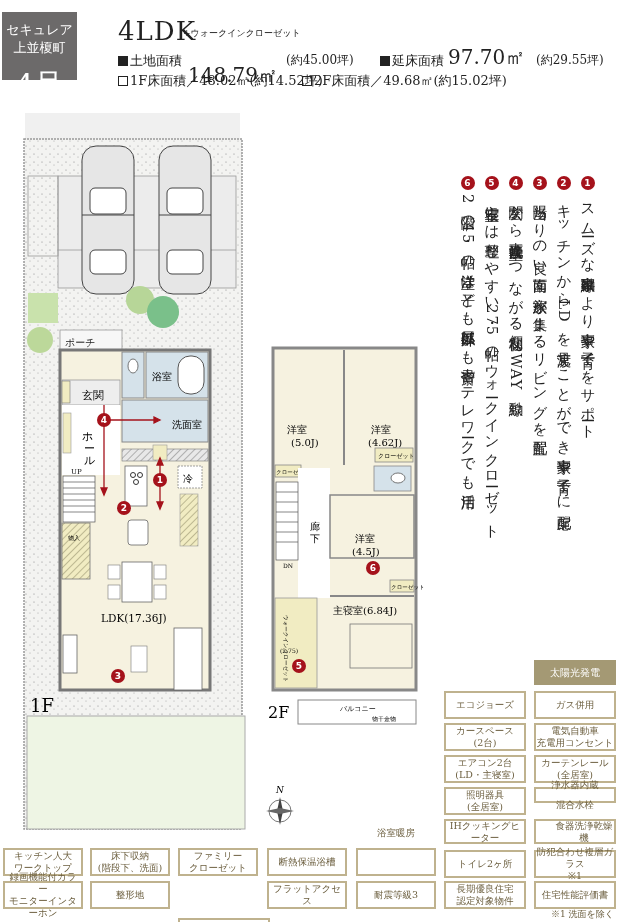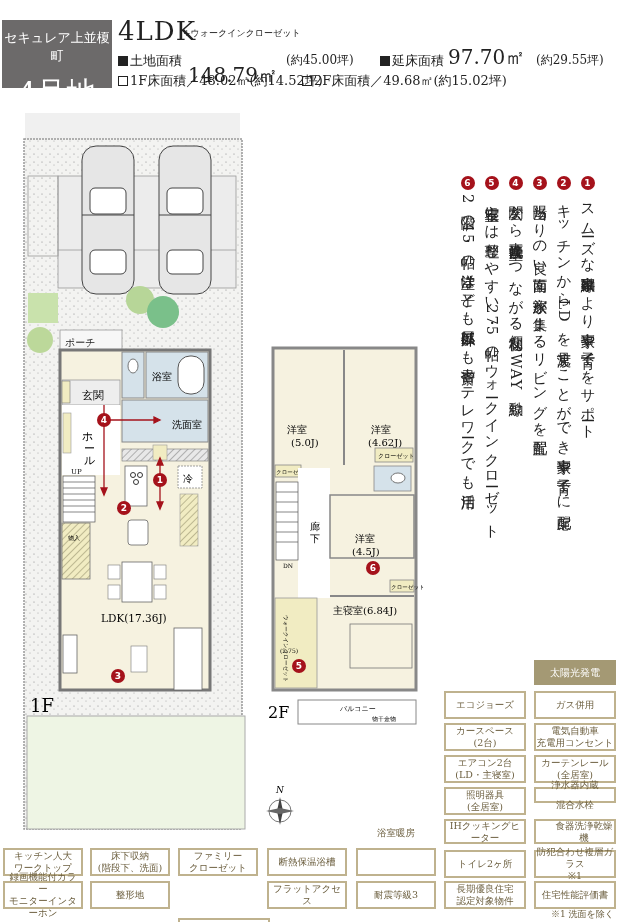--- a/index.html
+++ b/index.html
@@ -1,20 +1,20 @@
 <!DOCTYPE html>
 <html><head>
 <meta charset="utf-8">
 <style>
   * { box-sizing: border-box; margin: 0; padding: 0; }
   html, body { width: 620px; height: 922px; background: #ffffff; overflow: hidden; }
   body { position: relative; font-family: "DejaVu Serif", "Liberation Serif", serif; color: #222; }
 
   
-  .lot-badge { position: absolute; left: 2px; top: 20px; width: 110px; height: 68px; background: #6c6a6a; color: #fff; text-align: center; }
+  .lot-badge { position: absolute; left: 2px; top: 12px; width: 75px; height: 68px; background: #6c6a6a; color: #fff; text-align: center; }
   .lot-badge .area-name { font-size: 13px; margin-top: 9px; letter-spacing: 0; }
   .lot-badge .lot-no { font-size: 30px; margin-top: 8px; }
   .plan-type { position: absolute; left: 118px; top: 16px; font-size: 26px; letter-spacing: 1px; }
   .plan-sub { position: absolute; left: 183px; top: 27px; font-size: 9px; }
   .spec-row { position: absolute; left: 118px; font-size: 13px; white-space: nowrap; }
   .spec-row .big { font-size: 20px; }
   .spec-row .small { font-size: 12px; }
   .spec-row .sq { display: inline-block; width: 10px; height: 10px; vertical-align: -1px; margin-right: 2px; }
   .sq.filled { background: #222; }
   .sq.empty { border: 1px solid #222; }

